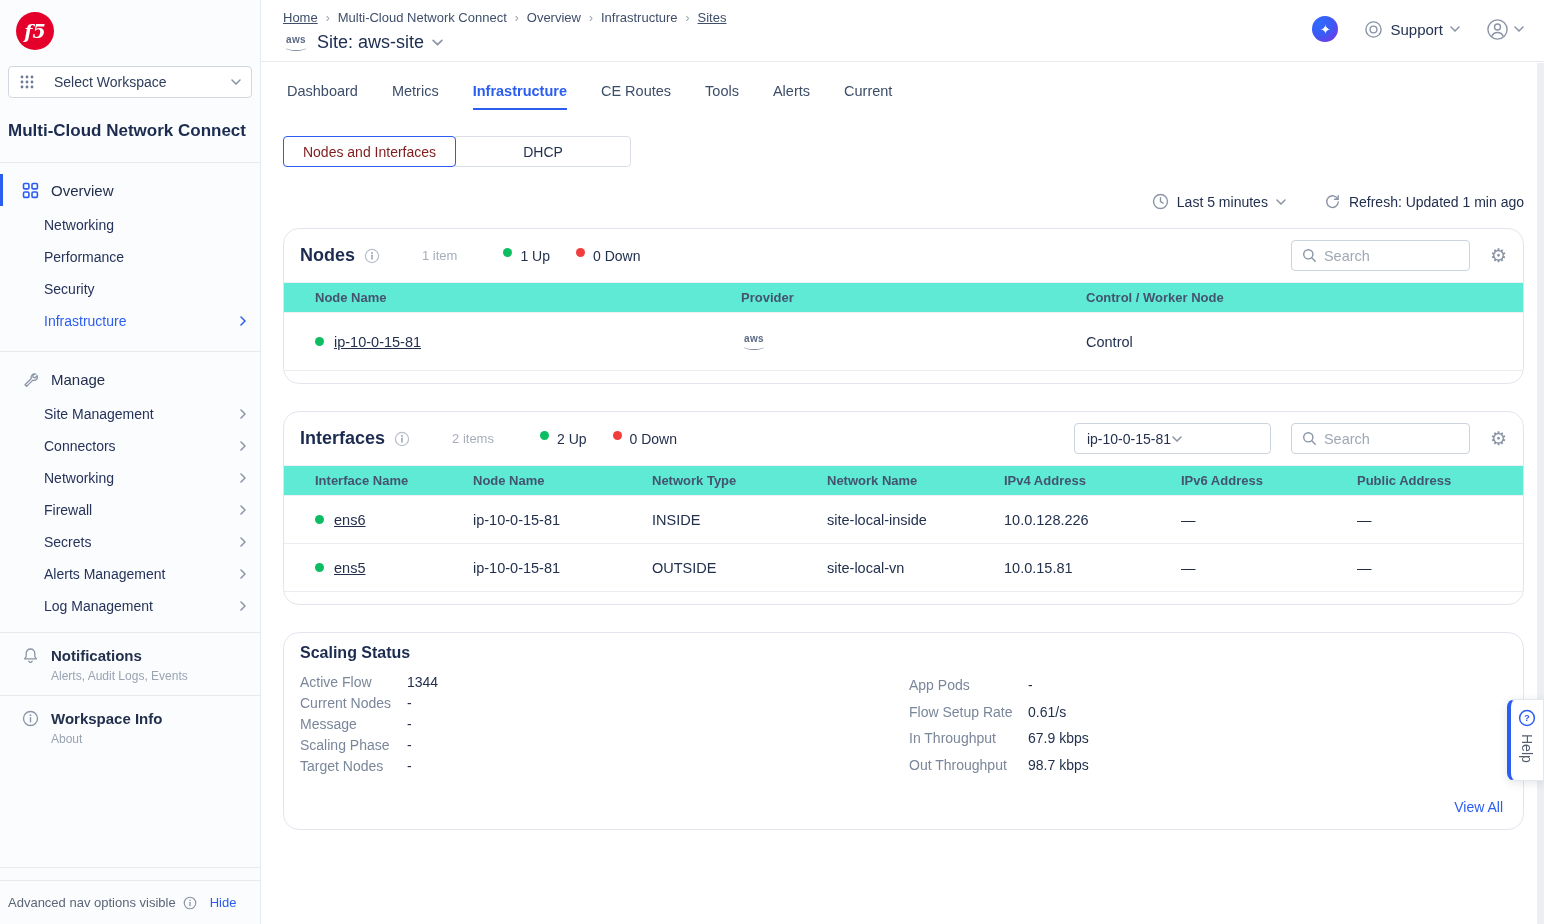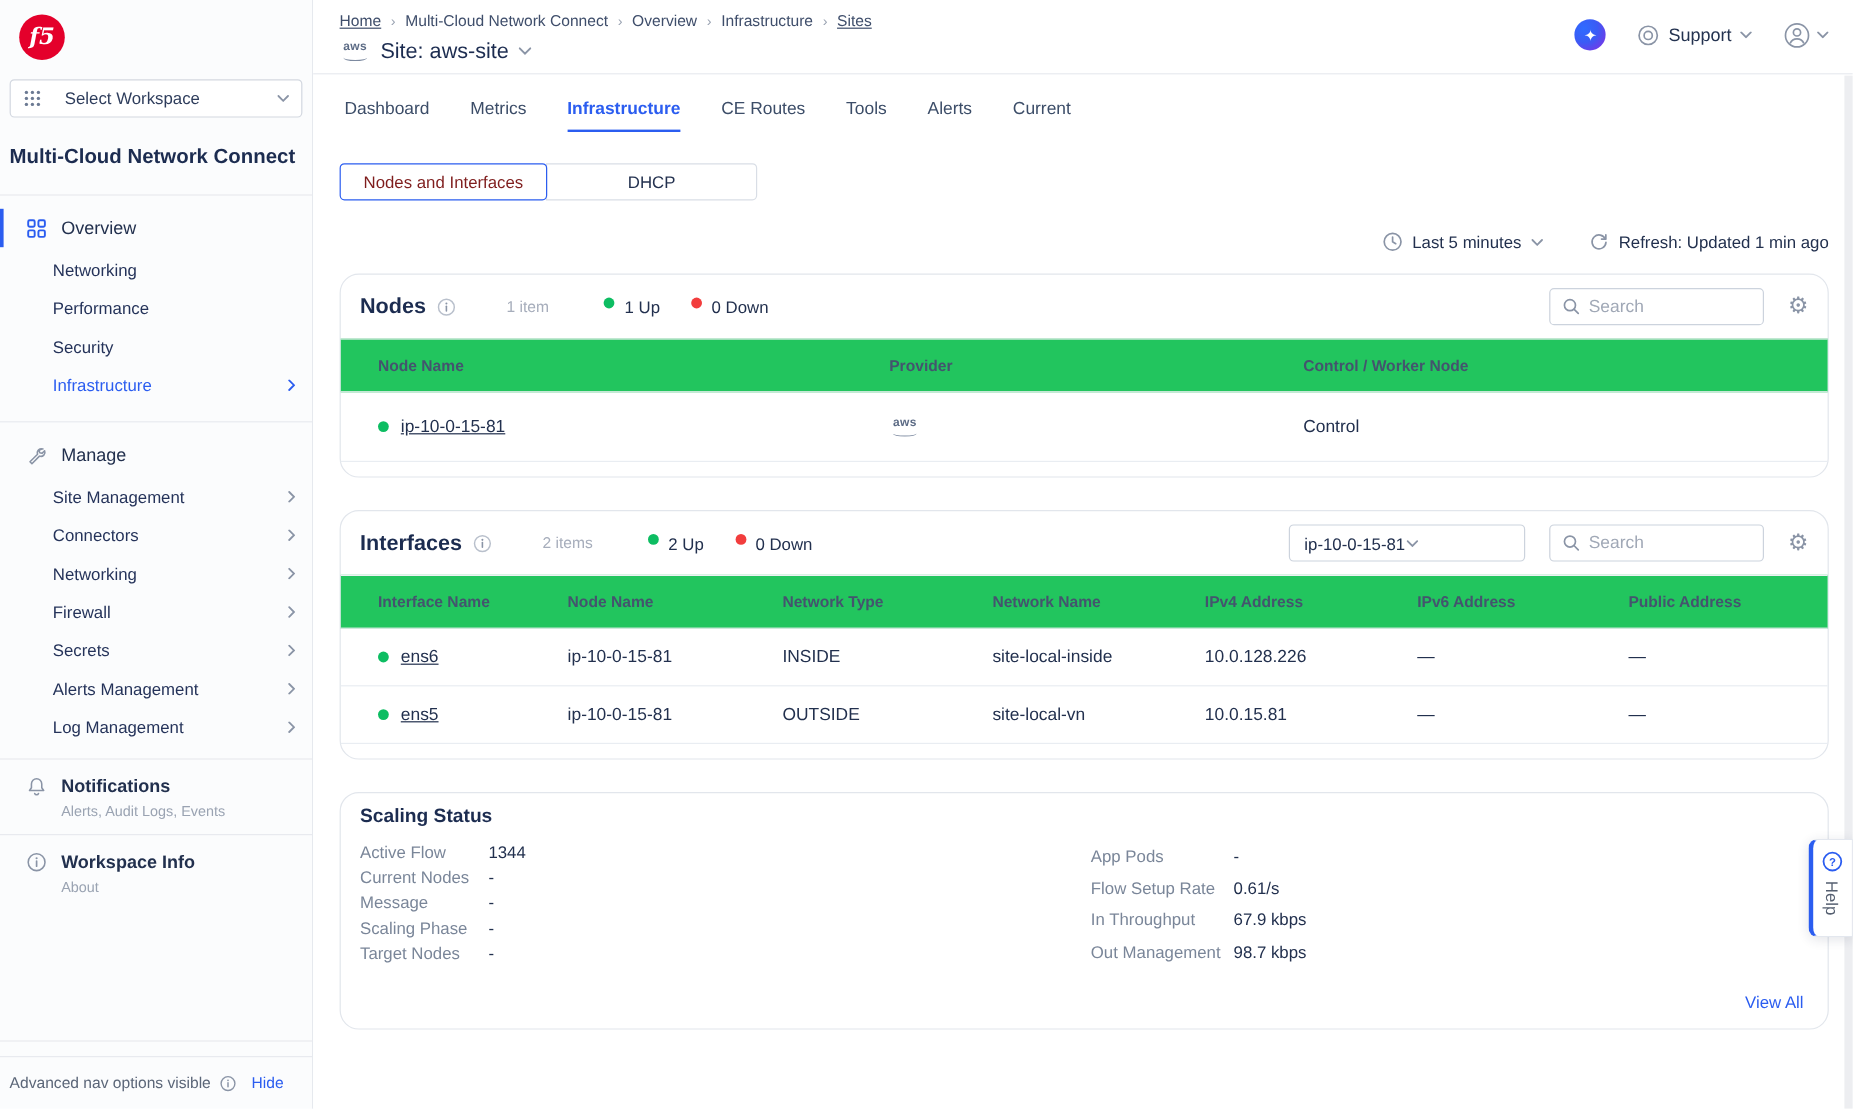--- a/index.html
+++ b/index.html
@@ -82,21 +82,21 @@
   .searchbox input { border:none; outline:none; width:100%; font-size:14.5px; color:#22304e;
     font-family:"Liberation Sans", sans-serif; background:transparent; }
   .searchbox input::placeholder { color:#a0a8b6; }
   .gear { font-size:19px; color:#8a94a6; cursor:pointer; line-height:1; }
   .node-select { width:197px; height:31px; border:1px solid #ccd3dd; border-radius:4px;
     display:flex; align-items:center; padding:0 12px; font-size:14px; color:#22304e; cursor:pointer; }
   .node-select span { flex:1; }
 
   .grid-nodes { display:grid; grid-template-columns:426px 345px 1fr; padding-left:31px; align-items:center; }
   .grid-if { display:grid; grid-template-columns:158px 179px 175px 177px 177px 176px 1fr; padding-left:31px; align-items:center; }
-  .thead { background:#22c55e; height:45px; font-size:13px; font-weight:700; color:#44546e;
+  .thead { background:#5eead4; height:31px; font-size:13px; font-weight:700; color:#44546e;
     border-top:1px solid #eef0f4; border-bottom:1px solid #eef0f4; }
   .trow { border-bottom:1px solid #e9edf2; font-size:14.5px; color:#22304e; }
   .trow.h58 { height:58px; } .trow.h48 { height:48px; }
   .cell-dot { display:flex; align-items:center; gap:10px; }
   .tlink { color:#22304e; text-decoration:underline; cursor:pointer; }
   .pad-b { height:12px; }
 
   .aws-mark { display:inline-flex; flex-direction:column; align-items:center; width:26px; }
   .aws-mark .t { font-size:10px; font-weight:700; color:#5c6b85; letter-spacing:.3px; line-height:10px; }
   .aws-mark .arc { width:20px; height:6px; border-bottom:1.6px solid #7d8aa0; border-radius:0 0 55% 55%; }
@@ -572,21 +572,21 @@
             </div>
           <div class="kv">
               <span class="k">Flow Setup Rate</span>
               <span class="v">0.61/s</span>
             </div>
           <div class="kv">
               <span class="k">In Throughput</span>
               <span class="v">67.9 kbps</span>
             </div>
           <div class="kv">
-              <span class="k">Out Management</span>
+              <span class="k">Out Throughput</span>
               <span class="v">98.7 kbps</span>
             </div>
         </div>
       </div>
       <div class="view-all"><span>View All</span></div>
     </div>
   </div>
 </div>
 
 <div class="help-tab">

